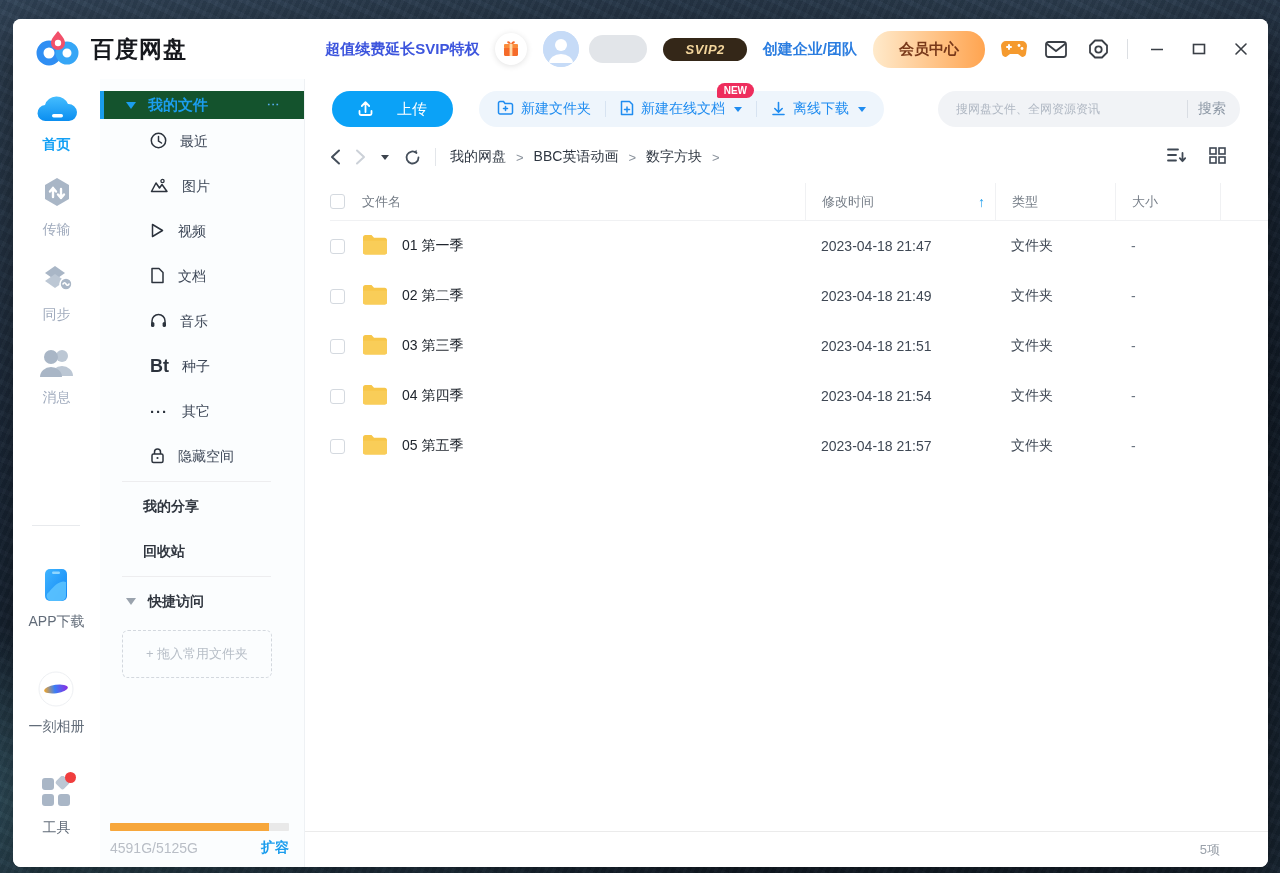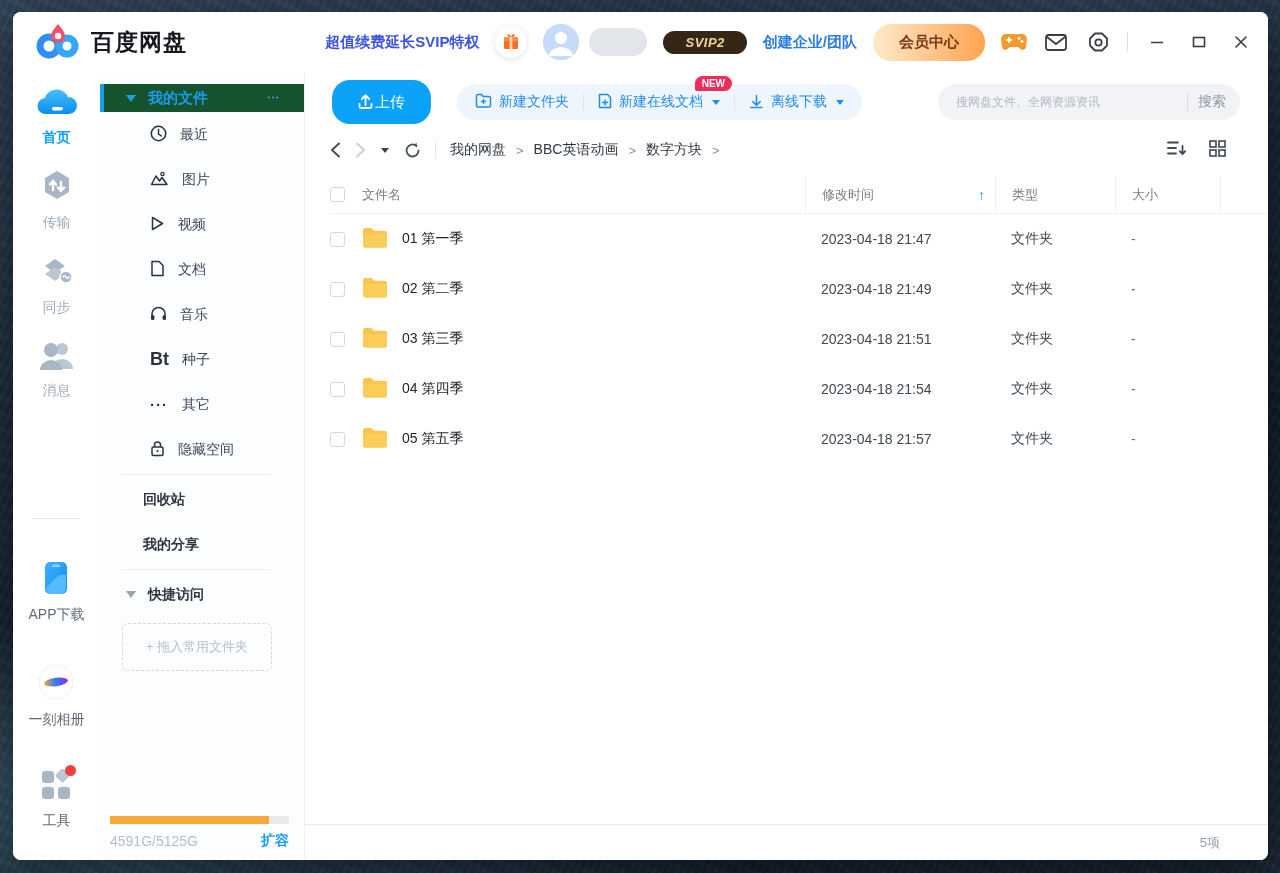--- a/index.html
+++ b/index.html
@@ -14,21 +14,21 @@
       radial-gradient(600px 200px at 85% 0%, rgba(60,80,100,.5), rgba(60,80,100,0) 70%),
       linear-gradient(160deg,#33465a 0%,#1d2b3c 35%,#131e2b 65%,#1a2836 100%);
   }
   .desktop::before { content:""; position:absolute; inset:0;
     background:
       repeating-linear-gradient(115deg, rgba(255,255,255,.025) 0 3px, rgba(0,0,0,.04) 3px 7px),
       repeating-linear-gradient(25deg, rgba(0,0,0,.06) 0 9px, rgba(255,255,255,.015) 9px 14px);
   }
 
   
-  .window { position:absolute; left:13px; top:12px; width:1255px; height:848px;
+  .window { position:absolute; left:13px; top:19px; width:1255px; height:848px;
     background:#fff; border-radius:8px; box-shadow:0 14px 44px rgba(0,0,0,.5);
     display:flex; flex-direction:column; overflow:hidden; }
 
   
   .titlebar { height:60px; flex:0 0 60px; display:flex; align-items:center;
     padding:0 14px 0 22px; gap:16px; background:#fff; }
   .brand { display:flex; align-items:center; gap:10px; }
   .brand .title { font-size:23px; font-weight:bold; color:#16181d; letter-spacing:1px; }
   .promo { margin-left:auto; font-size:15px; font-weight:bold; color:#3d55dd; cursor:pointer; white-space:nowrap; }
   .gift { width:32px; height:32px; border-radius:50%; background:#fff;
@@ -90,22 +90,22 @@
   .storage { position:absolute; left:10px; right:15px; bottom:10px; }
   .storage .track { height:8px; background:#e9e9e9; border-radius:1px; overflow:hidden; }
   .storage .fill { height:100%; background:#f7a73c; }
   .storage .row { display:flex; justify-content:space-between; align-items:center; margin-top:8px; }
   .storage .usage { color:#b9bec6; font-size:14px; }
   .storage .expand { color:#1b9ded; font-size:14px; font-weight:bold; cursor:pointer; }
 
   
   .main { flex:1; display:flex; flex-direction:column; background:#fff; min-width:0; }
   .toolbar { height:36px; margin:12px 28px 0 27px; display:flex; align-items:center; }
-  .upload-btn { height:44px; padding:16px 26px; border:none; border-radius:18px; background:#0ba2f7;
-    color:#fff; font-size:15px; display:flex; align-items:center; gap:2px; cursor:pointer; }
+  .upload-btn { height:36px; padding:16px 26px; border:none; border-radius:18px; background:#0ba2f7;
+    color:#fff; font-size:15px; display:flex; align-items:center; gap:24px; cursor:pointer; }
   .tool-group { margin-left:26px; height:36px; background:#eef5fc; border-radius:18px;
     display:flex; align-items:center; padding:0 18px; gap:14px; }
   .tool-item { display:flex; align-items:center; gap:7px; color:#1f8cf0; font-size:14px;
     cursor:pointer; position:relative; }
   .tool-sep { width:1px; height:16px; background:#d7e3f1; }
   .caret { width:0; height:0; border-left:4px solid transparent; border-right:4px solid transparent;
     border-top:5px solid #1f8cf0; margin-left:2px; }
   .new-badge { position:absolute; top:-17px; right:-12px; background:#ee2d5d; color:#fff;
     font-size:10px; font-weight:bold; padding:2px 7px; border-radius:9px 9px 9px 2px; }
   .searchbox { margin-left:auto; width:302px; height:36px; background:#f1f3f6; border-radius:18px;
@@ -390,22 +390,22 @@
           <svg width="15" height="17" viewBox="0 0 15 17">
             <rect x="2" y="7" width="11" height="8.5" rx="1.5" fill="none" stroke="#2c333d" stroke-width="1.5"></rect>
             <path d="M4.5 7 V5 a3 3 0 0 1 6 0 v2" fill="none" stroke="#2c333d" stroke-width="1.5"></path>
             <circle cx="7.5" cy="11" r="1.1" fill="#2c333d"></circle>
           </svg>
         </span>
         <span>隐藏空间</span>
       </div>
 
       <div class="side-sep"></div>
+      <div class="side-link">我的分享</div>
       <div class="side-link">回收站</div>
-      <div class="side-link">我的分享</div>
       <div class="side-sep"></div>
 
       <div class="quick-head">
         <span class="tri"></span>
         <span class="txt">快捷访问</span>
       </div>
       <div class="drop-zone">+ 拖入常用文件夹</div>
 
       <div class="storage">
         <div class="track">

